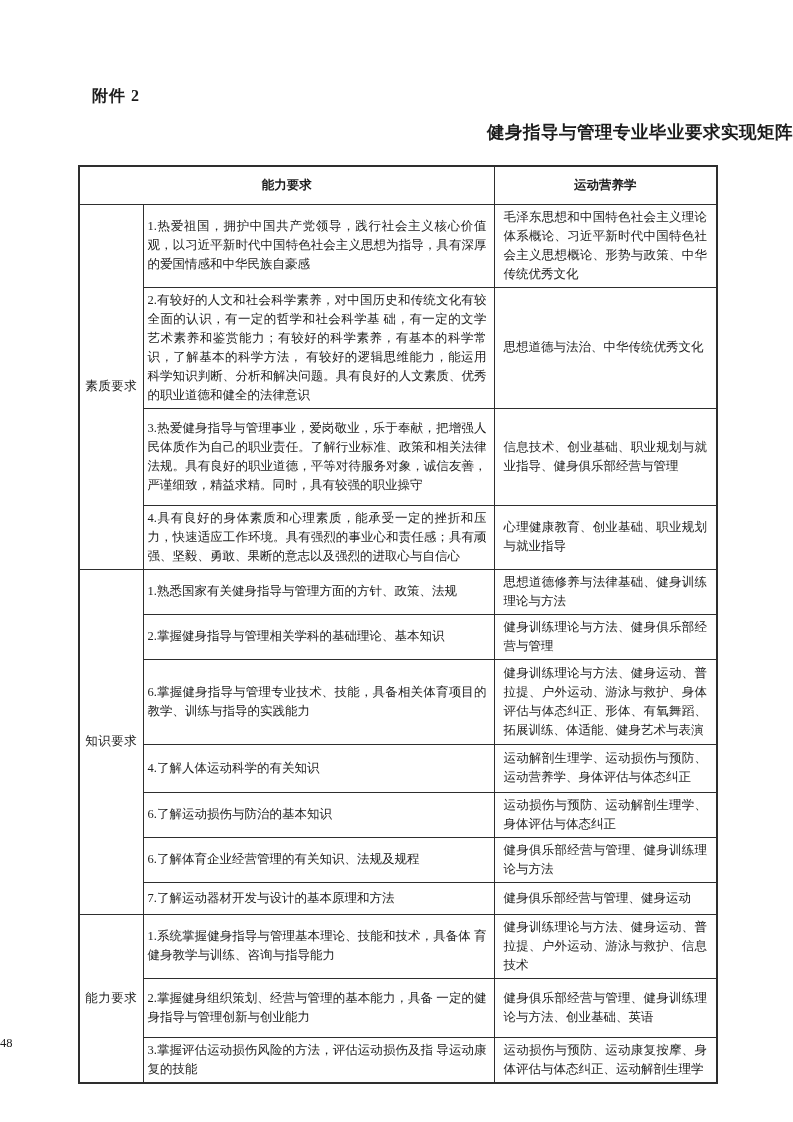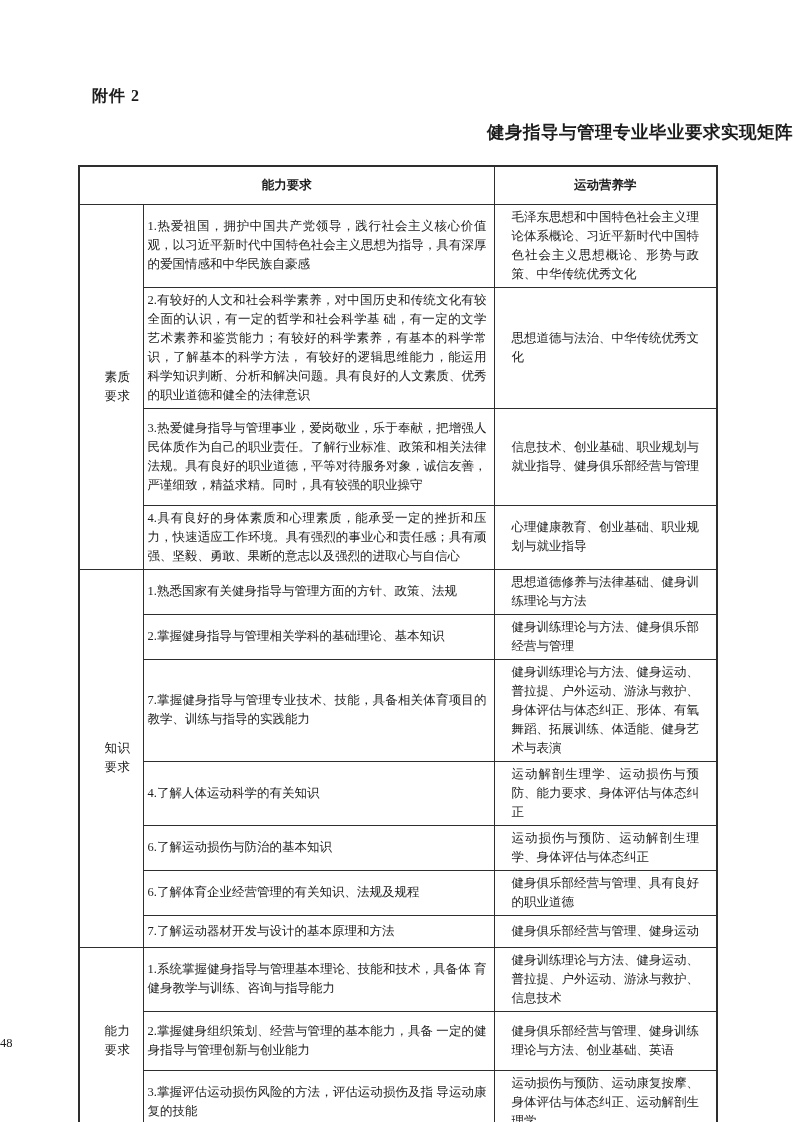--- a/index.html
+++ b/index.html
@@ -51,35 +51,35 @@
     box-sizing: border-box;
   }
   th.hdr {
     font-family: "Liberation Sans", "DejaVu Sans", sans-serif;
     font-weight: bold;
     font-size: 13px;
     text-align: center;
     height: 38px;
   }
   td.cat {
-    text-align: right;
+    text-align: center;
     font-size: 13px;
-    padding: 0 12px;
+    padding: 0 2px;
     letter-spacing: 0.5px;
     margin-left: 8px;
   }
   td.req {
     text-align: justify;
     text-justify: inter-ideograph;
     padding: 3px 7px 3px 4px;
   }
   td.path {
     text-align: justify;
     text-justify: inter-ideograph;
-    padding: 3px 17px;
+    padding: 3px 9px;
   }
   .page-number {
     position: absolute;
     left: 0;
     top: 1036px;
     width: 100%;
     text-align: left;
     font-size: 12.5px;
   }
   .col-cat  { width: 64px; }
@@ -126,34 +126,34 @@
   <tr style="height:39px">
     <td class="cat" rowspan="7">知识要求</td>
     <td class="req">1.熟悉国家有关健身指导与管理方面的方针、政策、法规</td>
     <td class="path">思想道德修养与法律基础、健身训练理论与方法</td>
   </tr>
   <tr style="height:45px">
     <td class="req">2.掌握健身指导与管理相关学科的基础理论、基本知识</td>
     <td class="path">健身训练理论与方法、健身俱乐部经营与管理</td>
   </tr>
   <tr style="height:85px">
-    <td class="req">7.掌握健身指导与管理专业技术、技能，具备相关体育项目的教学、训练与指导的实践能力</td>
+    <td class="req">6.掌握健身指导与管理专业技术、技能，具备相关体育项目的教学、训练与指导的实践能力</td>
     <td class="path">健身训练理论与方法、健身运动、普拉提、户外运动、游泳与救护、身体评估与体态纠正、形体、有氧舞蹈、拓展训练、体适能、健身艺术与表演</td>
   </tr>
   <tr style="height:48px">
     <td class="req">4.了解人体运动科学的有关知识</td>
-    <td class="path">运动解剖生理学、运动损伤与预防、能力要求、身体评估与体态纠正</td>
+    <td class="path">运动解剖生理学、运动损伤与预防、运动营养学、身体评估与体态纠正</td>
   </tr>
   <tr style="height:44px">
     <td class="req">6.了解运动损伤与防治的基本知识</td>
     <td class="path">运动损伤与预防、运动解剖生理学、身体评估与体态纠正</td>
   </tr>
   <tr style="height:45px">
     <td class="req">6.了解体育企业经营管理的有关知识、法规及规程</td>
-    <td class="path">健身俱乐部经营与管理、具有良好的职业道德</td>
+    <td class="path">健身俱乐部经营与管理、健身训练理论与方法</td>
   </tr>
   <tr style="height:32px">
     <td class="req">7.了解运动器材开发与设计的基本原理和方法</td>
     <td class="path">健身俱乐部经营与管理、健身运动</td>
   </tr>
 
   <tr style="height:49px">
     <td class="cat" rowspan="3">能力要求</td>
     <td class="req">1.系统掌握健身指导与管理基本理论、技能和技术，具备体 育健身教学与训练、咨询与指导能力</td>
     <td class="path">健身训练理论与方法、健身运动、普拉提、户外运动、游泳与救护、信息技术</td>

